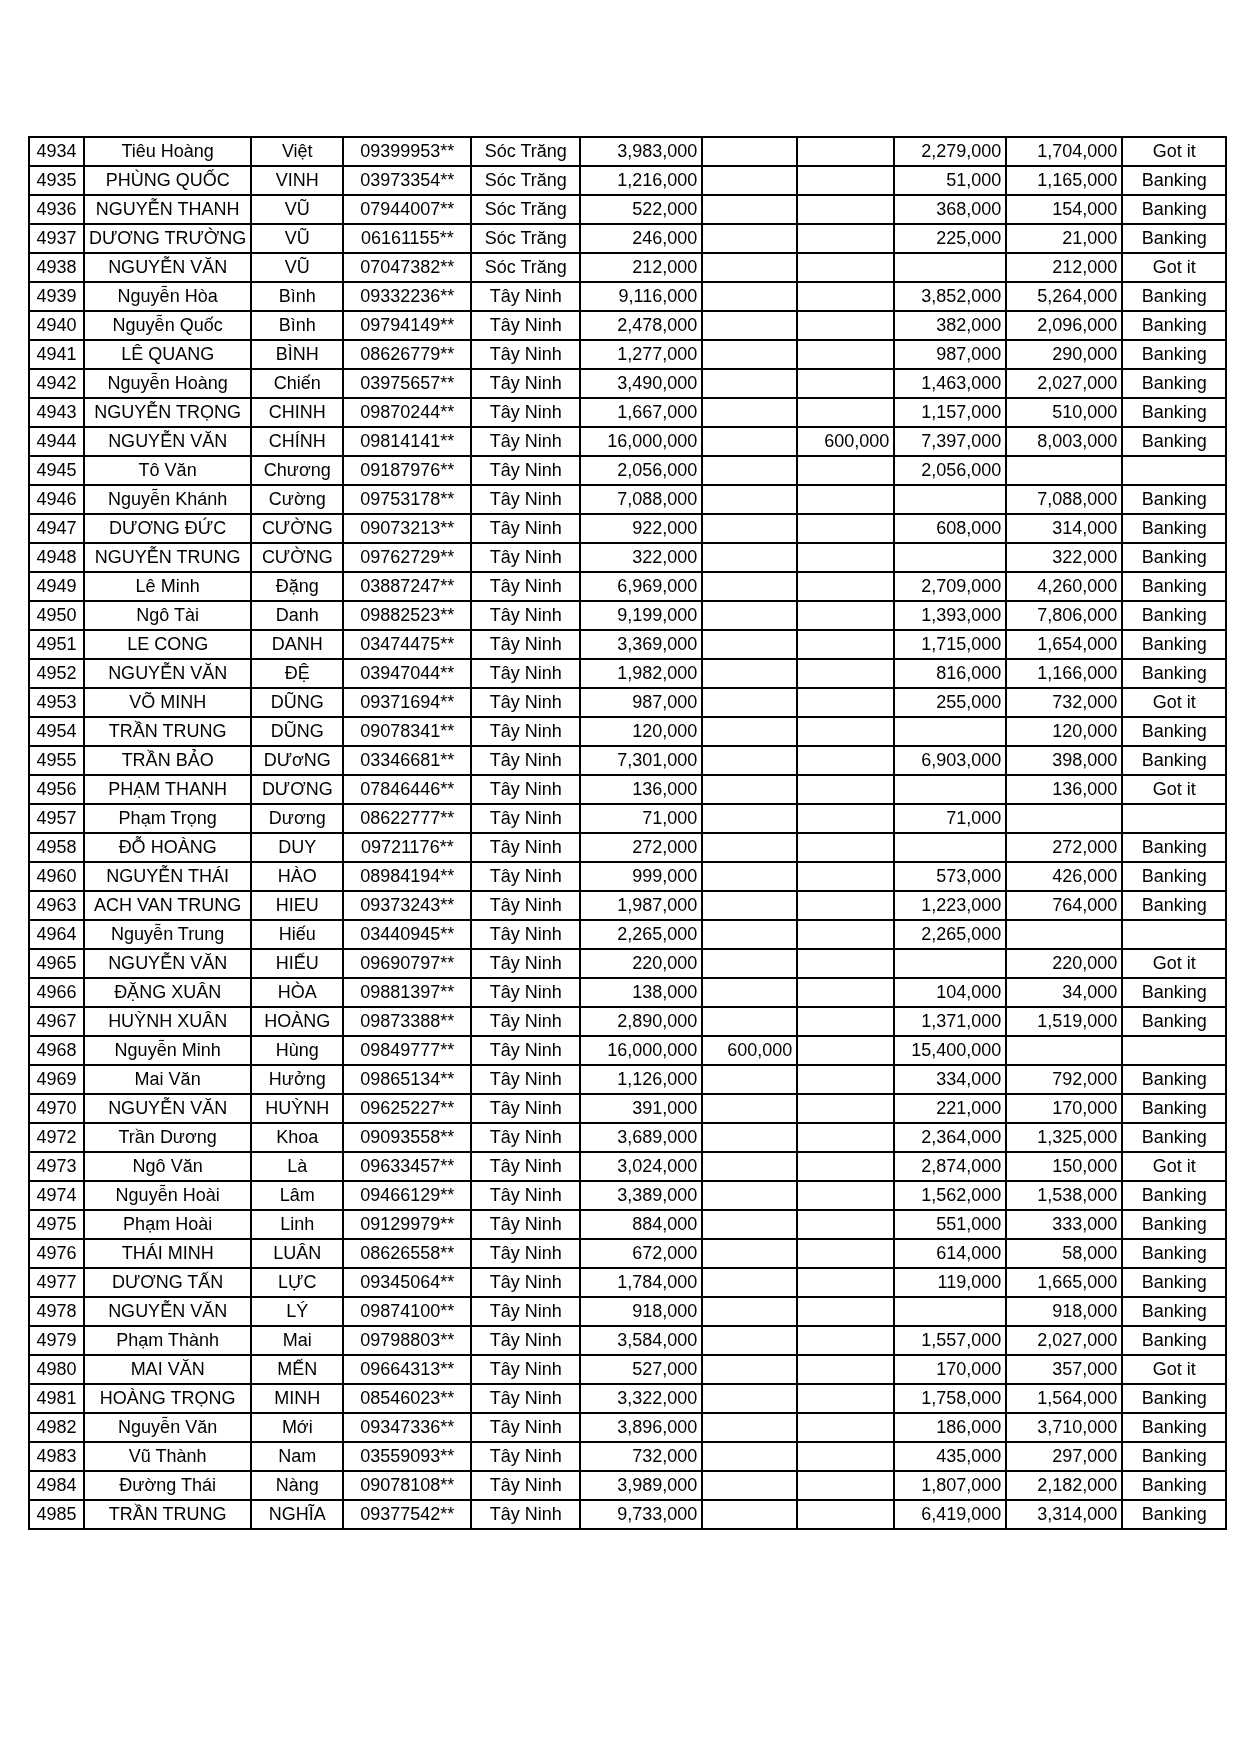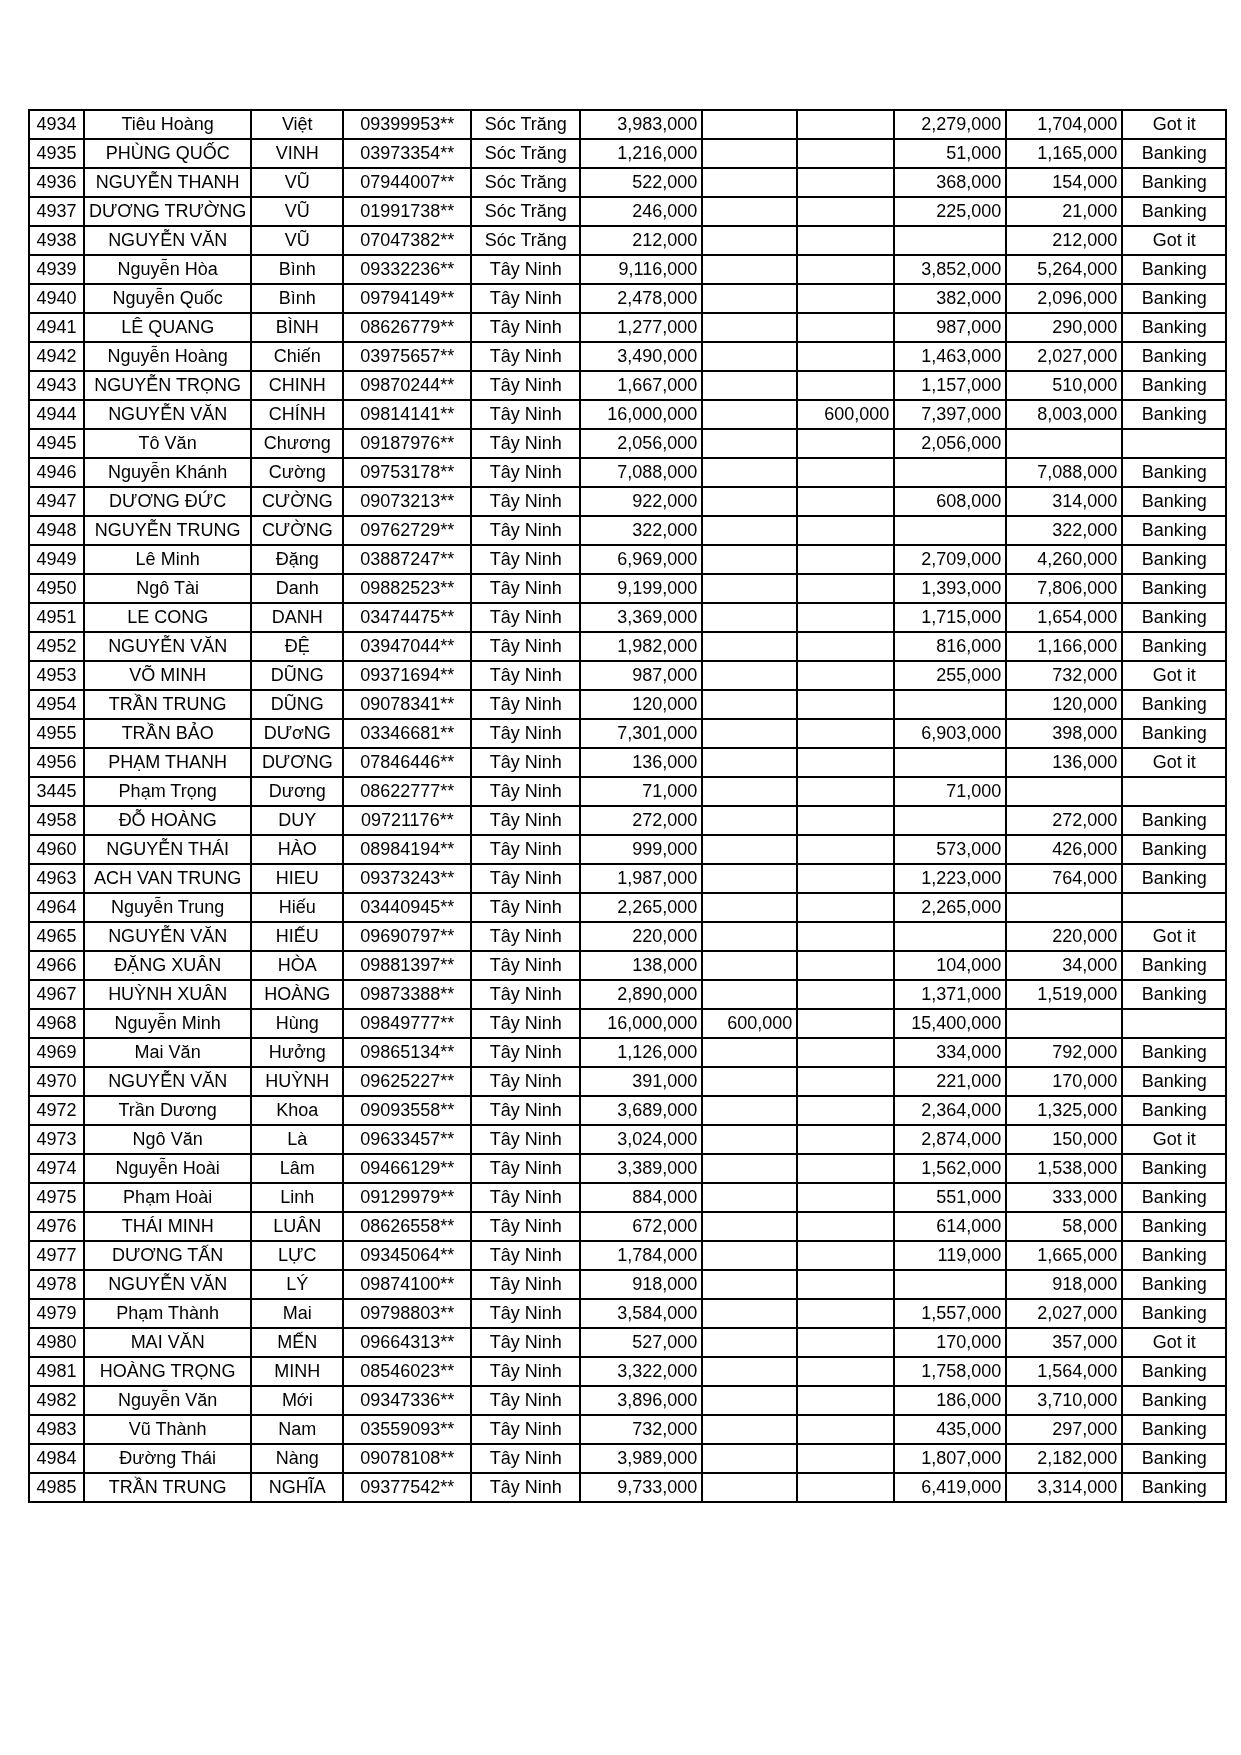--- a/index.html
+++ b/index.html
@@ -2,21 +2,21 @@
 <html><head>
 <meta charset="utf-8">
 <style>
   html,body{margin:0;padding:0;}
   body{
     width:1241px;height:1755px;position:relative;
     background:#ffffff;color:#000000;
     font-family:"Liberation Sans","DejaVu Sans",sans-serif;
   }
   table.sheet{
-    position:absolute;left:28px;top:109px;
+    position:absolute;left:28px;top:136px;
     border-collapse:collapse;table-layout:fixed;
     background:#ffffff;
   }
   table.sheet td{
     border:2px solid #000000;
     height:27px;
     padding:0 4px;
     font-size:18px;
     line-height:27px;
     overflow:hidden;
@@ -83,21 +83,21 @@
         <td class="c6"></td>
         <td class="c7"></td>
         <td class="c8">368,000</td>
         <td class="c9">154,000</td>
         <td class="c10">Banking</td>
       </tr>
       <tr>
         <td class="c0">4937</td>
         <td class="c1">DƯƠNG TRƯỜNG</td>
         <td class="c2">VŨ</td>
-        <td class="c3">01991738**</td>
+        <td class="c3">06161155**</td>
         <td class="c4">Sóc Trăng</td>
         <td class="c5">246,000</td>
         <td class="c6"></td>
         <td class="c7"></td>
         <td class="c8">225,000</td>
         <td class="c9">21,000</td>
         <td class="c10">Banking</td>
       </tr>
       <tr>
         <td class="c0">4938</td>
@@ -340,21 +340,21 @@
         <td class="c3">07846446**</td>
         <td class="c4">Tây Ninh</td>
         <td class="c5">136,000</td>
         <td class="c6"></td>
         <td class="c7"></td>
         <td class="c8"></td>
         <td class="c9">136,000</td>
         <td class="c10">Got it</td>
       </tr>
       <tr>
-        <td class="c0">3445</td>
+        <td class="c0">4957</td>
         <td class="c1">Phạm Trọng</td>
         <td class="c2">Dương</td>
         <td class="c3">08622777**</td>
         <td class="c4">Tây Ninh</td>
         <td class="c5">71,000</td>
         <td class="c6"></td>
         <td class="c7"></td>
         <td class="c8">71,000</td>
         <td class="c9"></td>
         <td class="c10"></td>

